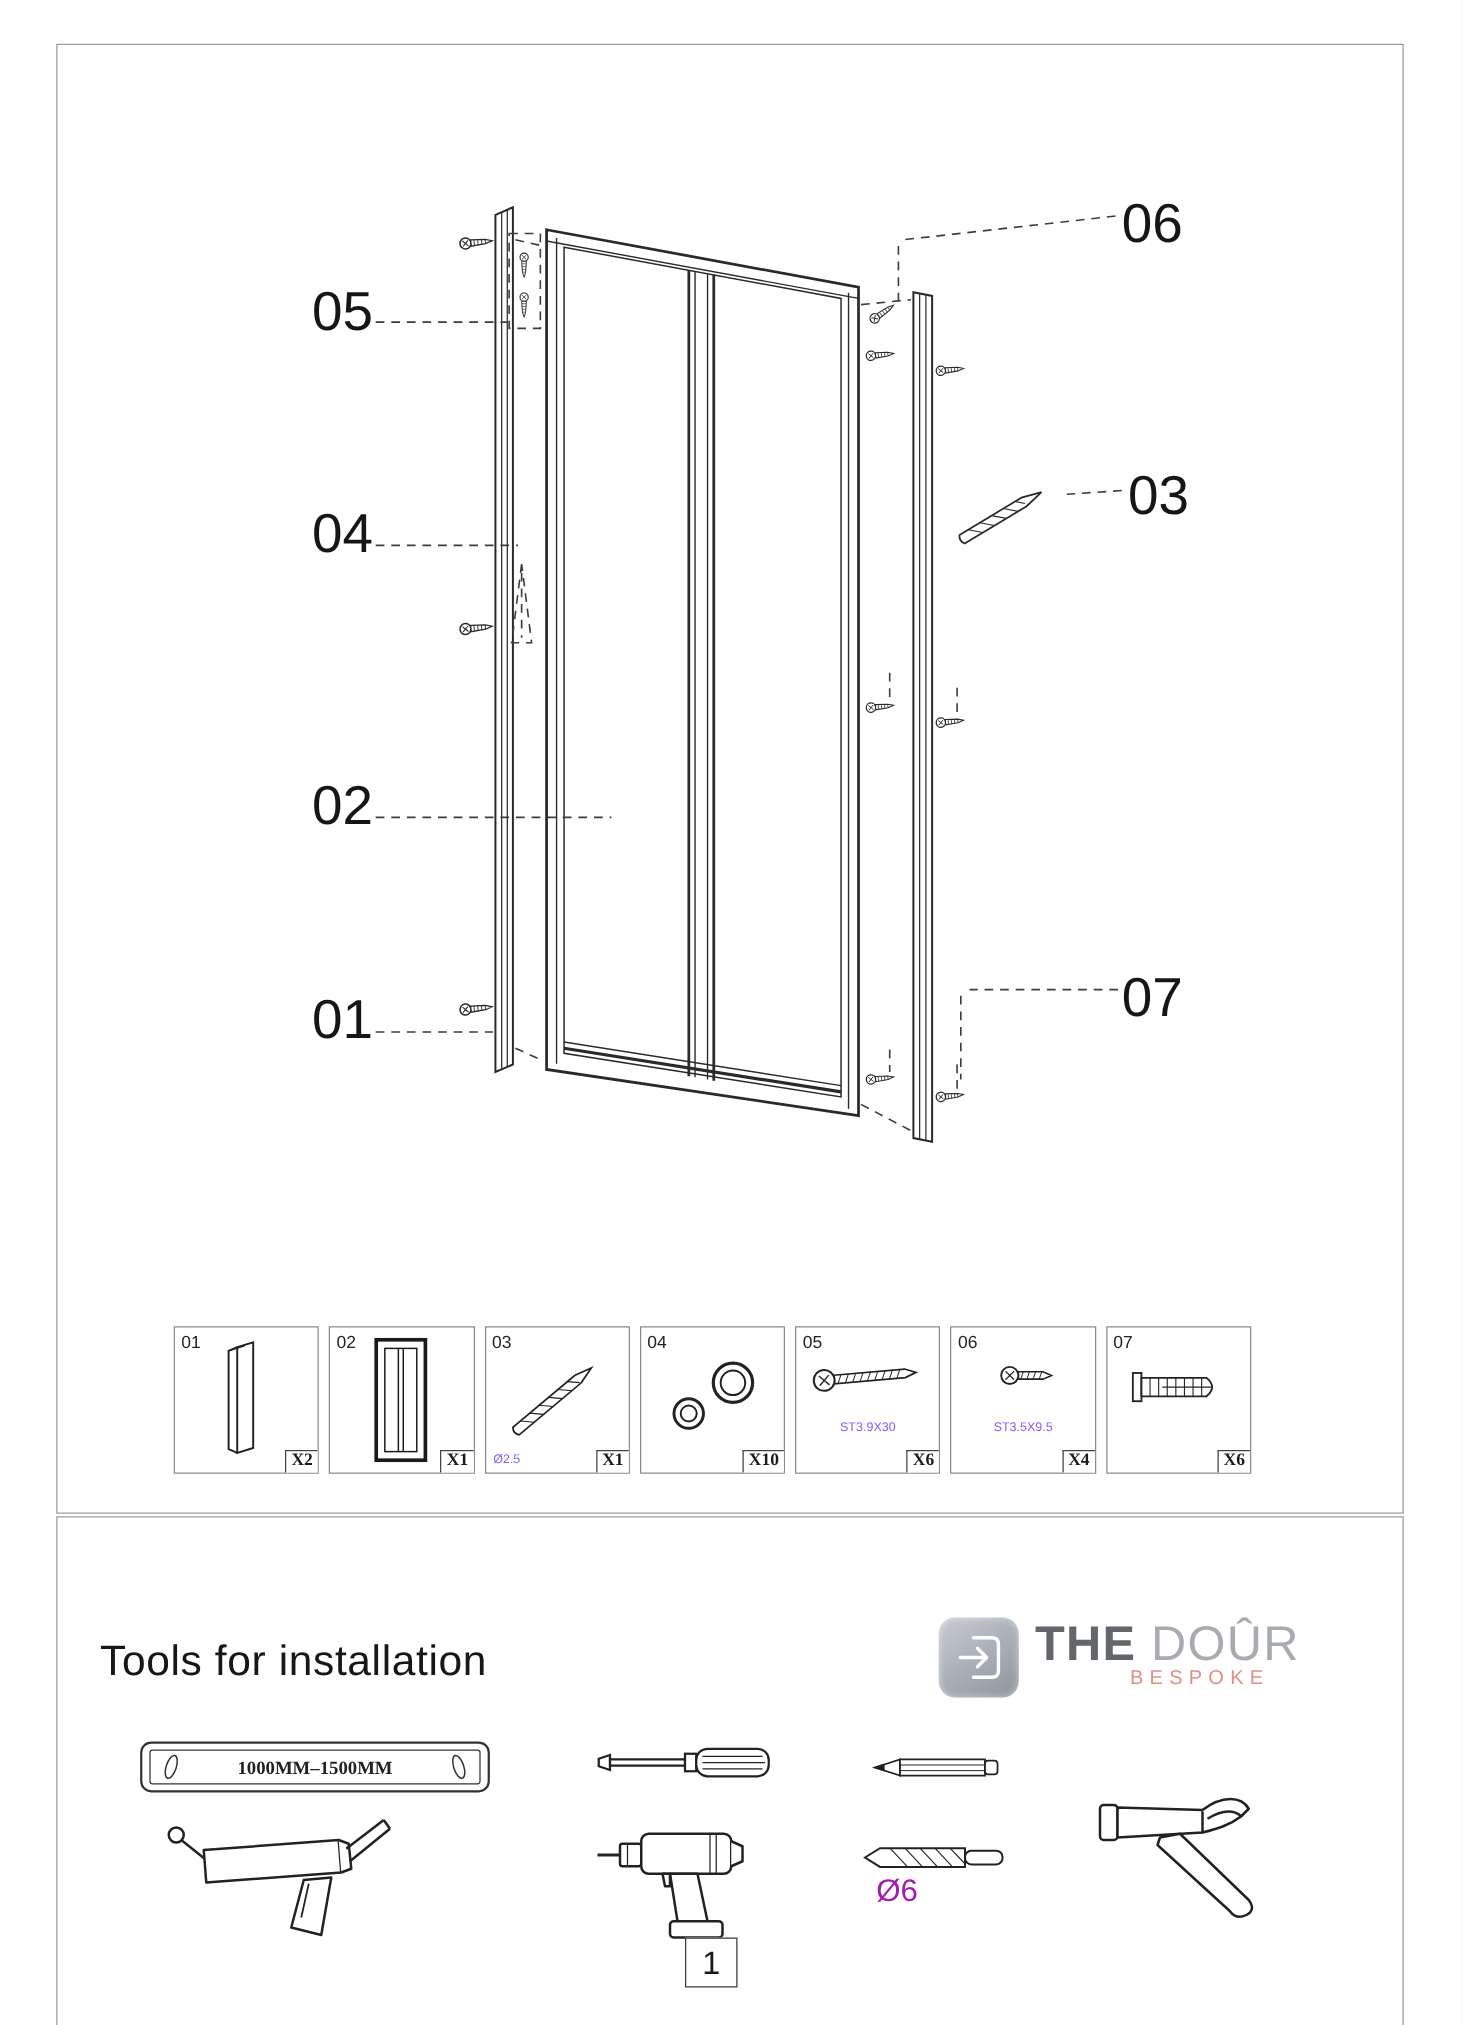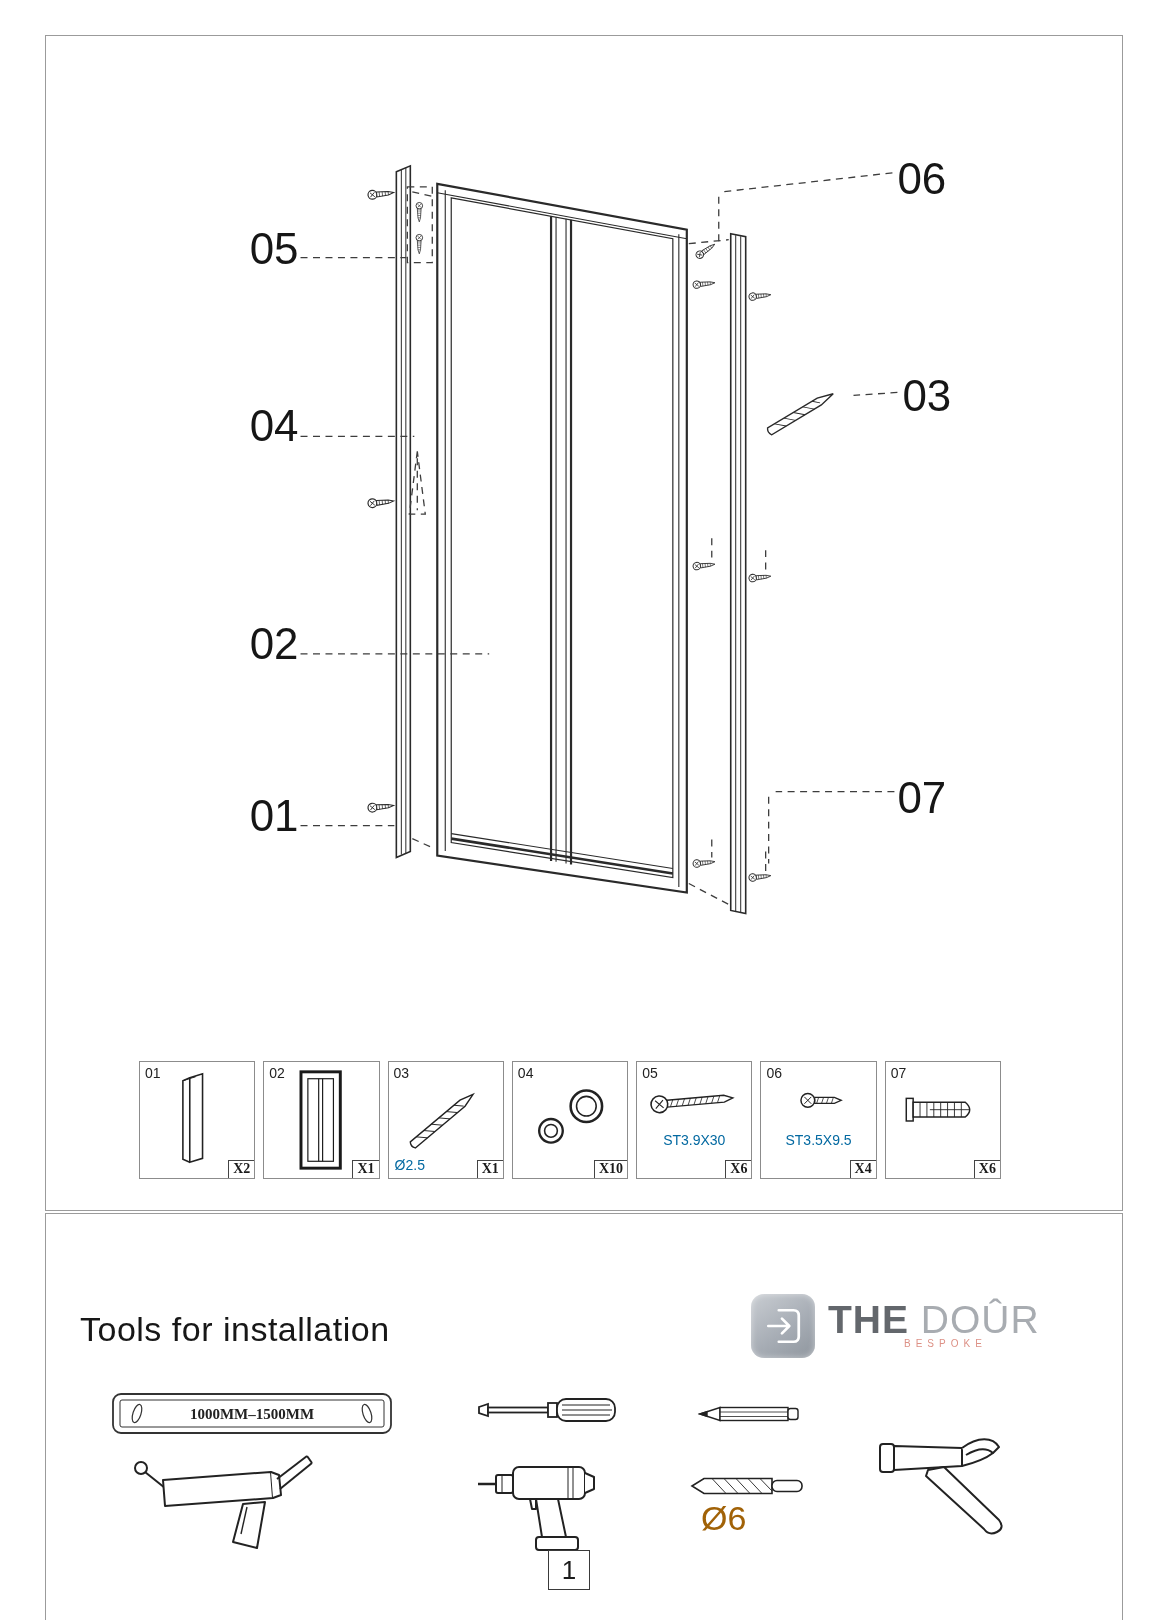--- a/index.html
+++ b/index.html
@@ -12,35 +12,35 @@
 
   .exploded { position:absolute; inset:0; width:100%; height:100%; }
   .exploded .dash { stroke:#3d3d3d; stroke-width:1.3; stroke-dasharray:7 5.5; fill:none; }
   .exploded text.lbl { font-family:"Liberation Sans", sans-serif; font-size:44px; fill:#161616; }
 
   
   .parts-row { position:absolute; left:93px; top:1025px; width:862px; height:118px; display:flex; gap:8px; }
   .part-box { flex:1; position:relative; border:1px solid #8c8c8c; background:#fff; }
   .part-id { position:absolute; top:3px; left:5px; font-size:14px; color:#222; }
   .part-qty { position:absolute; bottom:0; right:0; border-left:1px solid #444; border-top:1px solid #444; padding:0 4px 1px 4px; font-family:"Liberation Serif", serif; font-weight:bold; font-size:14px; background:#fff;text-align:center; }
-  .part-note { position:absolute; bottom:5px; left:6px; font-size:14px; color:#0369a1;margin-top:42px; }
+  .part-note { position:absolute; bottom:5px; left:6px; font-size:10px; color:#8b5cf6;margin-top:42px; }
   .part-note.note-mid { left:50%; transform:translateX(-50%); bottom:30px; white-space:nowrap; }
   .part-icon { position:absolute; inset:0; width:100%; height:100%; }
 
   
   .tools-title { position:absolute; left:34px; top:96px; font-size:34px; letter-spacing:0.5px; color:#171717; }
   .logo { position:absolute; left:705px; top:80px; display:flex; align-items:center; gap:13px; }
   .logo-icon { width:64px; height:64px; border-radius:13px; background:linear-gradient(145deg,#c9cdd2 0%,#a7adb5 55%,#8f969e 100%); display:flex; align-items:center; justify-content:center; box-shadow:inset 0 0 6px rgba(255,255,255,.5); }
   .logo-text-row1 { font-size:39px; line-height:31px; letter-spacing:1px; }
   .logo-the { font-weight:bold; color:#63676c; }
   .logo-dour { color:#a8acb1; }
-  .logo-text-row2 { margin-top:3px; padding-left:76px; font-size:10px; letter-spacing:5px; color:#dd9186; }
+  .logo-text-row2 { margin-top:3px; padding-left:76px; font-size:16px; letter-spacing:5px; color:#dd9186; }
 
   .tool { position:absolute; }
-  .bit-label { position:absolute; left:655px; top:285px; font-size:34px; color:#a16207;text-align:center; }
+  .bit-label { position:absolute; left:655px; top:285px; font-size:25px; color:#a21caf;text-align:center; }
 
   .page-number { position:absolute; left:548px; top:1550px; width:42px; height:40px; border:1px solid #3a3a3a; background:#fff; display:flex; align-items:center; justify-content:center; font-size:26px; z-index:5; }
 </style>
 </head>
 <body>
 
 <div class="page">
 
   <div class="frame frame-top">
 

